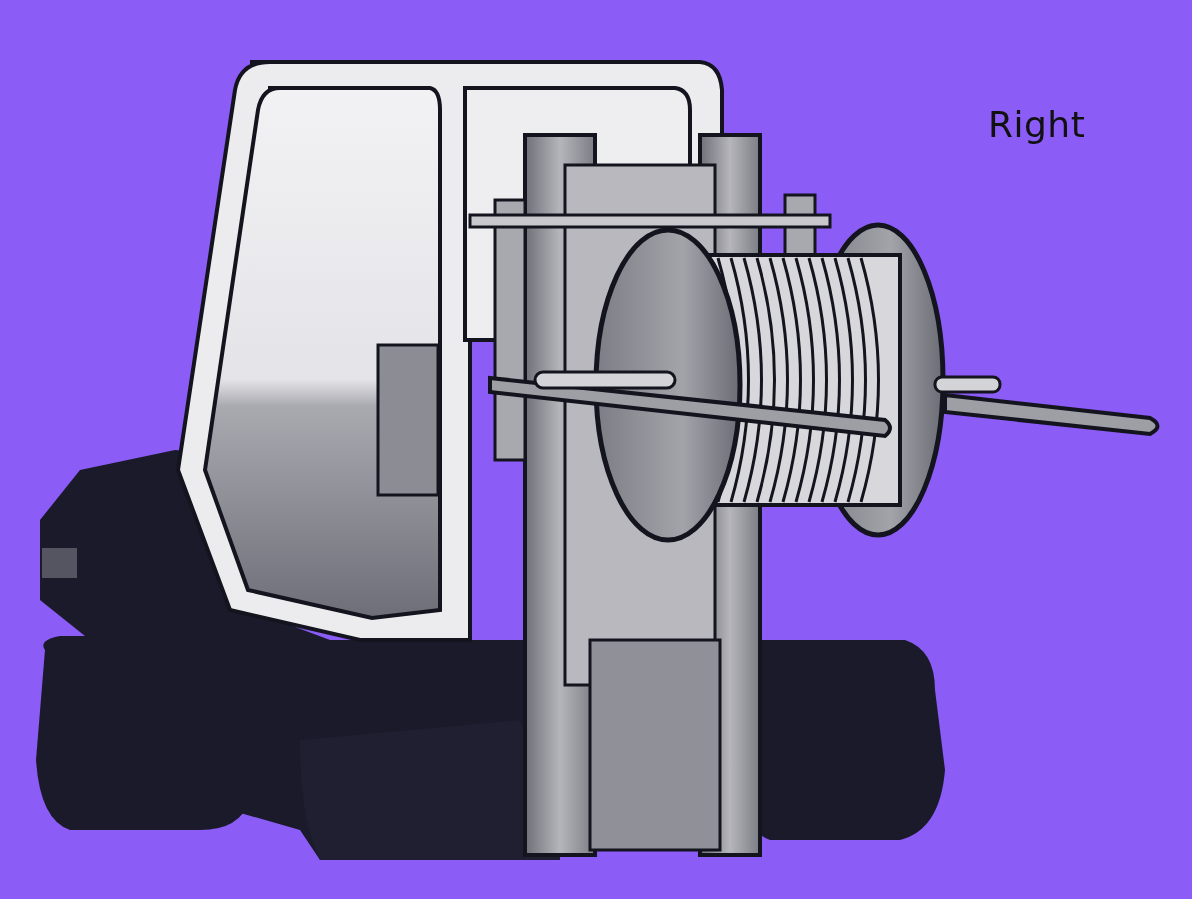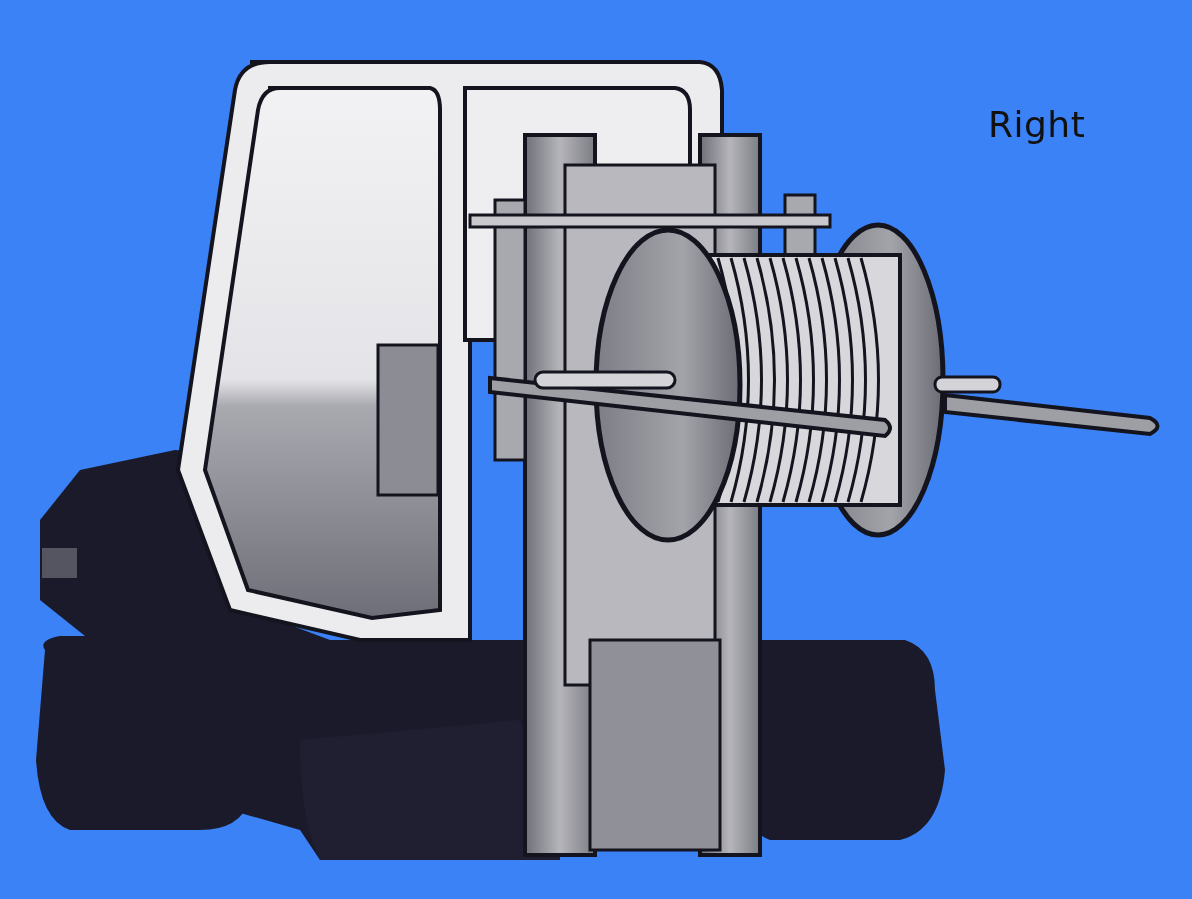--- a/index.html
+++ b/index.html
@@ -1,16 +1,16 @@
 <!DOCTYPE html>
 <html><head>
 <meta charset="utf-8">
 <style>
   html,body{margin:0;padding:0;background:#f7f7f9;}
-  #stage{position:relative;width:1192px;height:899px;overflow:hidden;background:#3b82f6;font-family:"DejaVu Sans",sans-serif;}
+  #stage{position:relative;width:1192px;height:899px;overflow:hidden;background:#8b5cf6;font-family:"DejaVu Sans",sans-serif;}
   #illus{position:absolute;left:0;top:0;width:1192px;height:899px;}
   #label{position:absolute;left:988px;top:104px;font-size:36px;color:#111;font-family:"DejaVu Sans",sans-serif;letter-spacing:0.5px;}
 </style>
 </head>
 <body>
 
 <div id="stage">
   <svg id="illus" viewBox="0 0 1192 899" xmlns="http://www.w3.org/2000/svg">
     <defs>
       <linearGradient id="cabglass" x1="0" x2="0" y1="0" y2="1">

